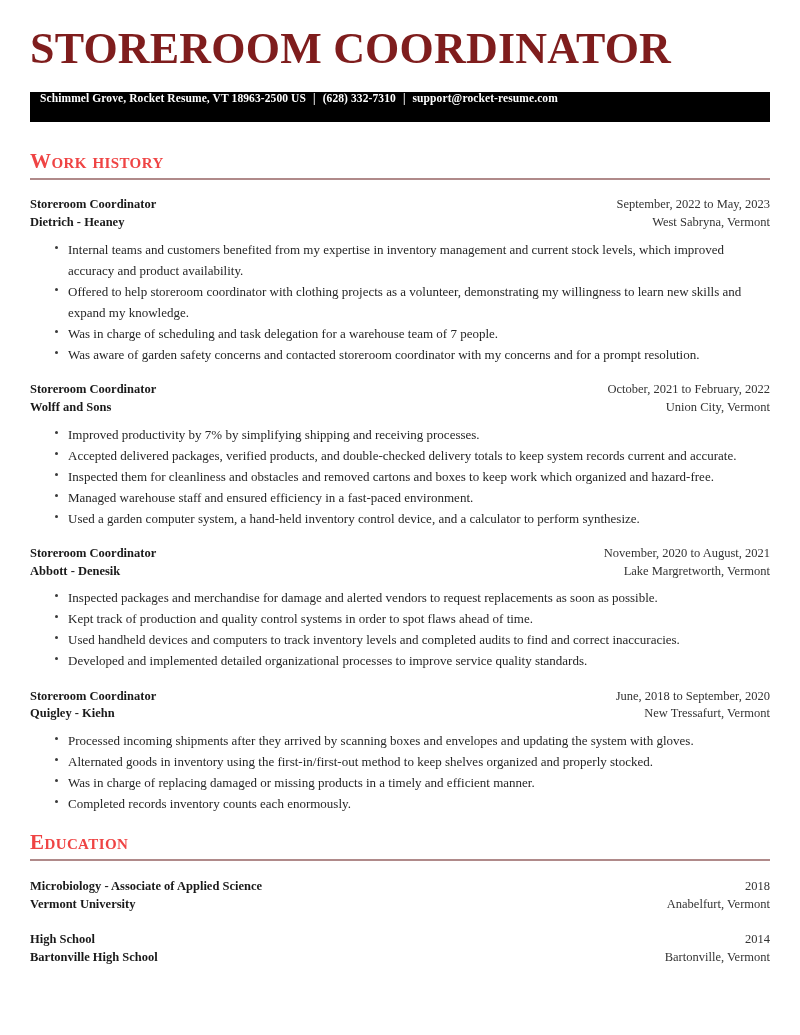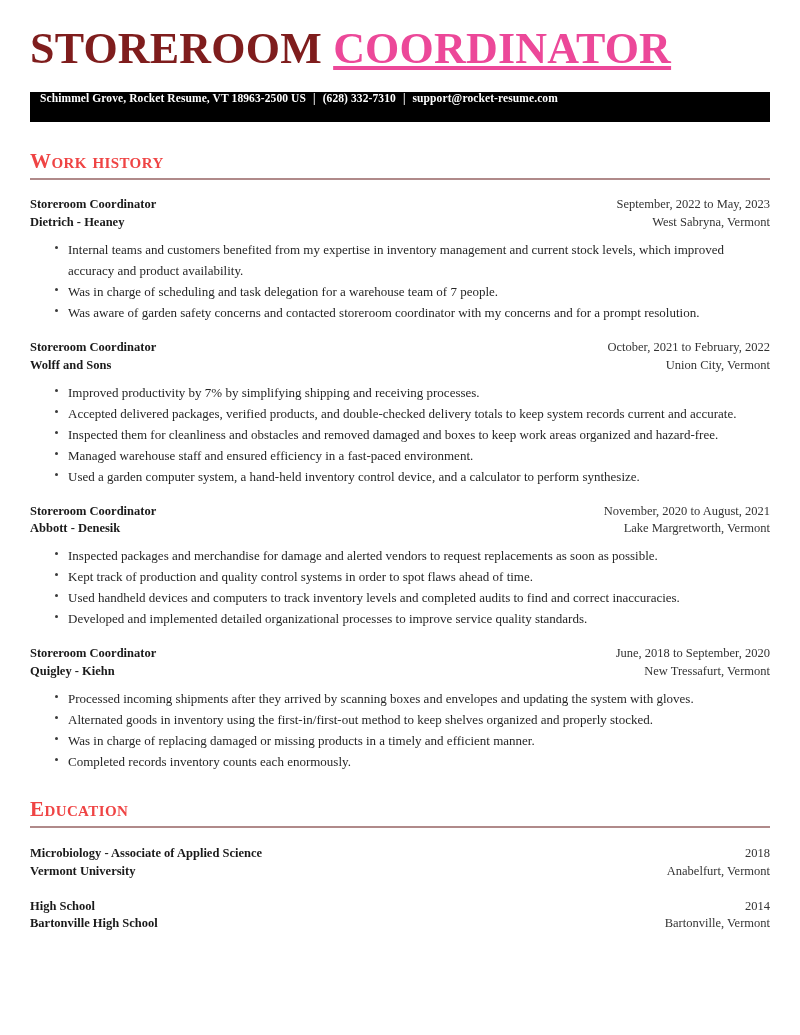--- a/index.html
+++ b/index.html
@@ -31,22 +31,21 @@
     font-size: 44px;
     line-height: 1.12;
     font-weight: 700;
     letter-spacing: 0.2px;
     white-space: nowrap;
   }
   .name-first {
     color: #7f1d1d;
   }
   .name-last {
-    color: #ec4899;
-    text-decoration: underline;
+    color: #7f1d1d;
   }
 
   .contact-bar {
     margin-top: 19px;
     background: #000000;
     color: #ffffff;
     height: 30px;
     display: flex;
     padding: 0 10px;
     box-sizing: border-box;
@@ -61,21 +60,21 @@
     display: inline-block;
     padding: 0 7px;
     font-weight: 700;
   }
 
   
   .section {
     margin-top: 28px;
   }
   .section-education {
-    margin-top: 26px;
+    margin-top: 17px;
   }
   .section-heading {
     font-size: 21px;
     font-weight: 700;
     color: #ef4444;
     font-variant: small-caps;
     text-transform: lowercase;
     letter-spacing: 0.4px;
     line-height: 1.05;
   }
@@ -170,38 +169,39 @@
         <div class="entry-row">
           <div class="entry-left">Storeroom Coordinator</div>
           <div class="entry-right">September, 2022 to May, 2023</div>
         </div>
         <div class="entry-row">
           <div class="entry-left">Dietrich - Heaney</div>
           <div class="entry-right italic">West Sabryna, Vermont</div>
         </div>
         <ul class="bullets">
           <li>Internal teams and customers benefited from my expertise in inventory management and current stock levels, which improved accuracy and product availability.</li>
+          <li>Offered to help storeroom coordinator with clothing projects as a volunteer, demonstrating my willingness to learn new skills and expand my knowledge.</li>
           <li>Was in charge of scheduling and task delegation for a warehouse team of 7 people.</li>
           <li>Was aware of garden safety concerns and contacted storeroom coordinator with my concerns and for a prompt resolution.</li>
         </ul>
       </div>
 
       <div class="entry">
         <div class="entry-row">
           <div class="entry-left">Storeroom Coordinator</div>
           <div class="entry-right">October, 2021 to February, 2022</div>
         </div>
         <div class="entry-row">
           <div class="entry-left">Wolff and Sons</div>
           <div class="entry-right italic">Union City, Vermont</div>
         </div>
         <ul class="bullets">
           <li>Improved productivity by 7% by simplifying shipping and receiving processes.</li>
           <li>Accepted delivered packages, verified products, and double-checked delivery totals to keep system records current and accurate.</li>
-          <li>Inspected them for cleanliness and obstacles and removed damaged and boxes to keep work areas organized and hazard-free.</li>
+          <li>Inspected them for cleanliness and obstacles and removed cartons and boxes to keep work which organized and hazard-free.</li>
           <li>Managed warehouse staff and ensured efficiency in a fast-paced environment.</li>
           <li>Used a garden computer system, a hand-held inventory control device, and a calculator to perform synthesize.</li>
         </ul>
       </div>
 
       <div class="entry">
         <div class="entry-row">
           <div class="entry-left">Storeroom Coordinator</div>
           <div class="entry-right">November, 2020 to August, 2021</div>
         </div>

